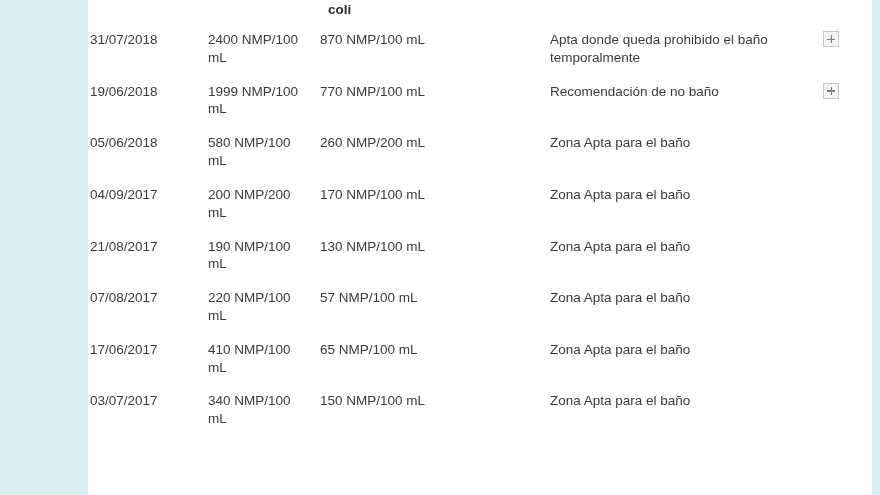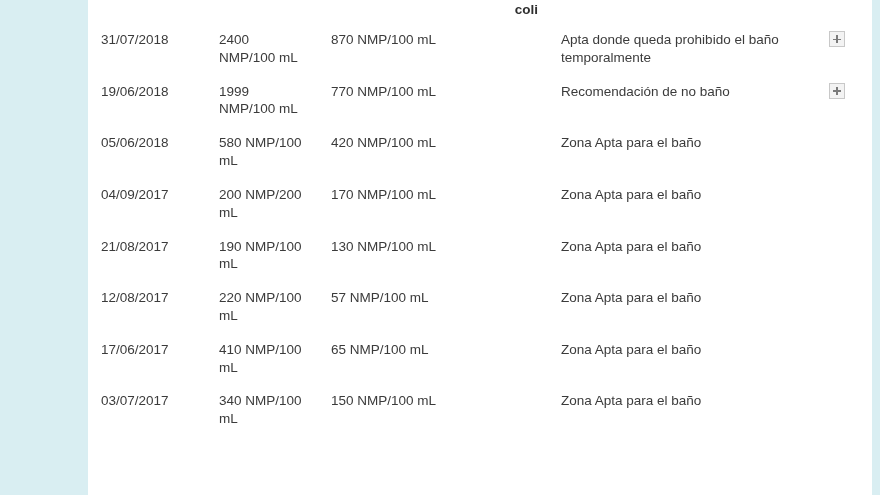--- a/index.html
+++ b/index.html
@@ -46,29 +46,29 @@
     height: 495px;
     background: #ffffff;
     overflow: hidden;
   }
   table.data {
     border-collapse: collapse;
     width: 784px;
     table-layout: fixed;
   }
   table.data th {
-    text-align: right;
+    text-align: left;
     font-weight: bold;
     color: #2f2f2f;
     font-size: 13.5px;
     padding: 2px 10px 6px 10px;
     vertical-align: bottom;
   }
   table.data td {
-    padding: 8px 10px 8px 13px;
+    padding: 8px 10px 8px 2px;
     vertical-align: top;
     color: #3b3b3b;
     line-height: 1.32;
     font-size: 13.5px;
   }
   .col-date   { width: 118px; }
   .col-ct     { width: 112px; }
   .col-ec     { width: 230px; }
   .col-status { width: 250px; }
   .col-icon   { width: 74px; }
@@ -155,21 +155,21 @@
           <td>770 NMP/100 mL</td>
           <td>Recomendación de no baño</td>
           <td class="icon-cell">
             <span class="plus-box"></span>
           </td>
         </tr>
 
         <tr>
           <td>05/06/2018</td>
           <td>580 NMP/100 mL</td>
-          <td>420 NMP/100 mL</td>
+          <td>260 NMP/200 mL</td>
           <td>Zona Apta para el baño</td>
           <td class="icon-cell"></td>
         </tr>
 
 
         <tr>
           <td>04/09/2017</td>
           <td>200 NMP/200 mL</td>
           <td>170 NMP/100 mL</td>
           <td>Zona Apta para el baño</td>
@@ -178,21 +178,21 @@
 
         <tr>
           <td>21/08/2017</td>
           <td>190 NMP/100 mL</td>
           <td>130 NMP/100 mL</td>
           <td>Zona Apta para el baño</td>
           <td class="icon-cell"></td>
         </tr>
 
         <tr>
-          <td>12/08/2017</td>
+          <td>07/08/2017</td>
           <td>220 NMP/100 mL</td>
           <td>57 NMP/100 mL</td>
           <td>Zona Apta para el baño</td>
           <td class="icon-cell"></td>
         </tr>
 
 
         <tr>
           <td>17/06/2017</td>
           <td>410 NMP/100 mL</td>

